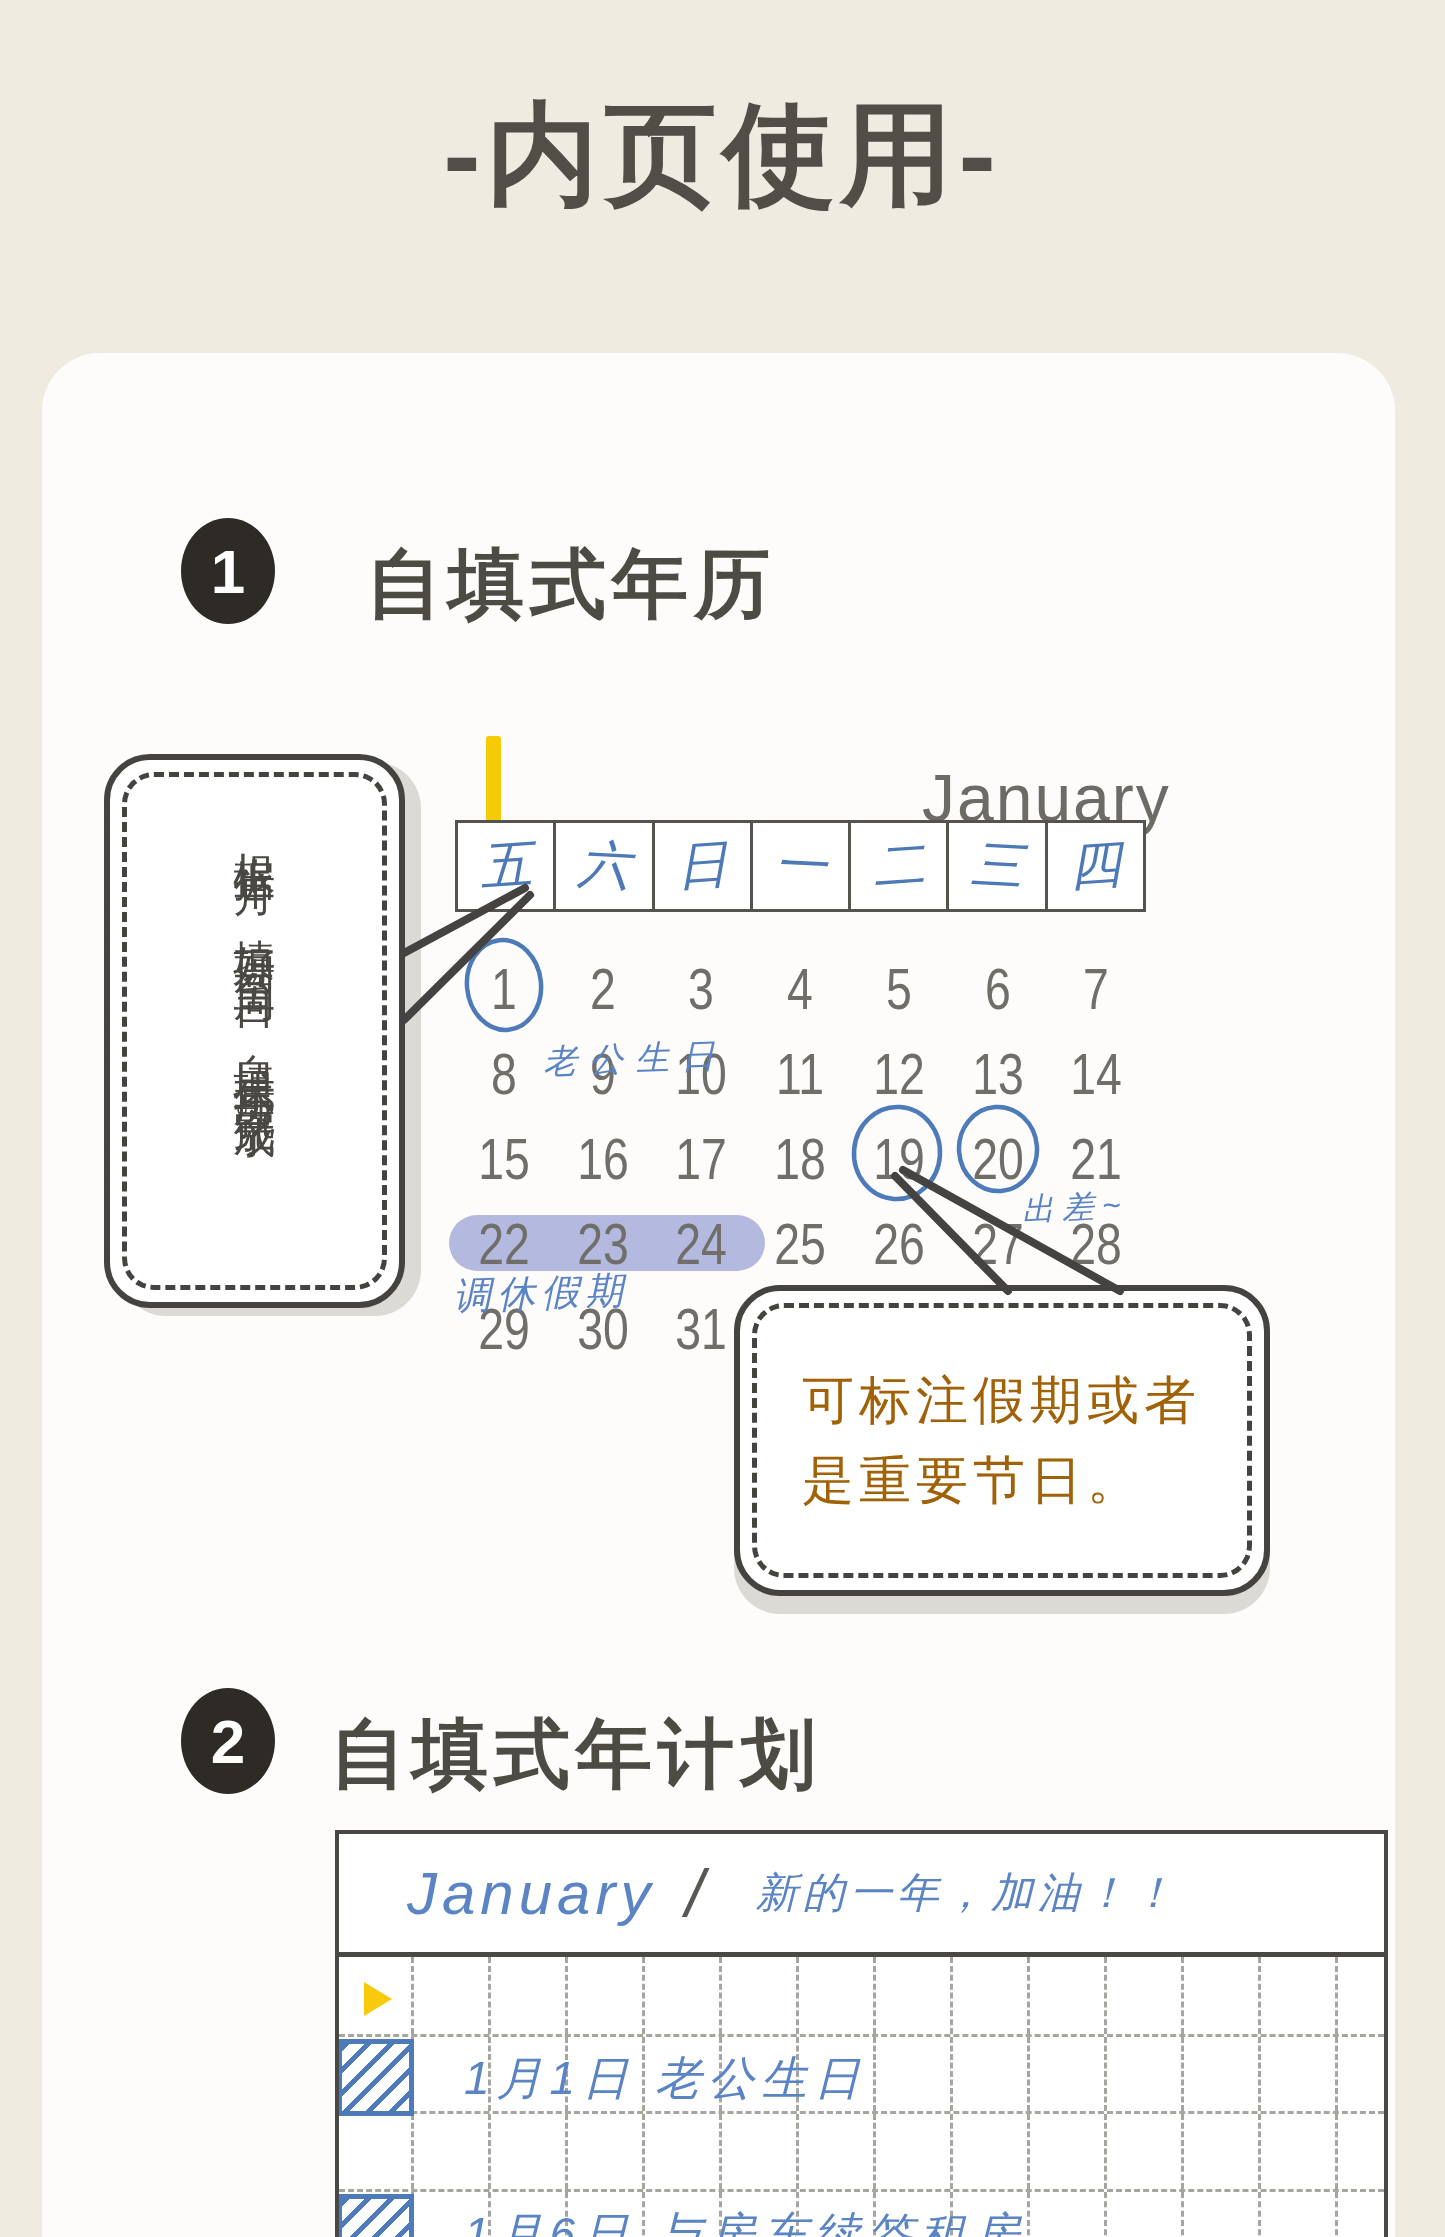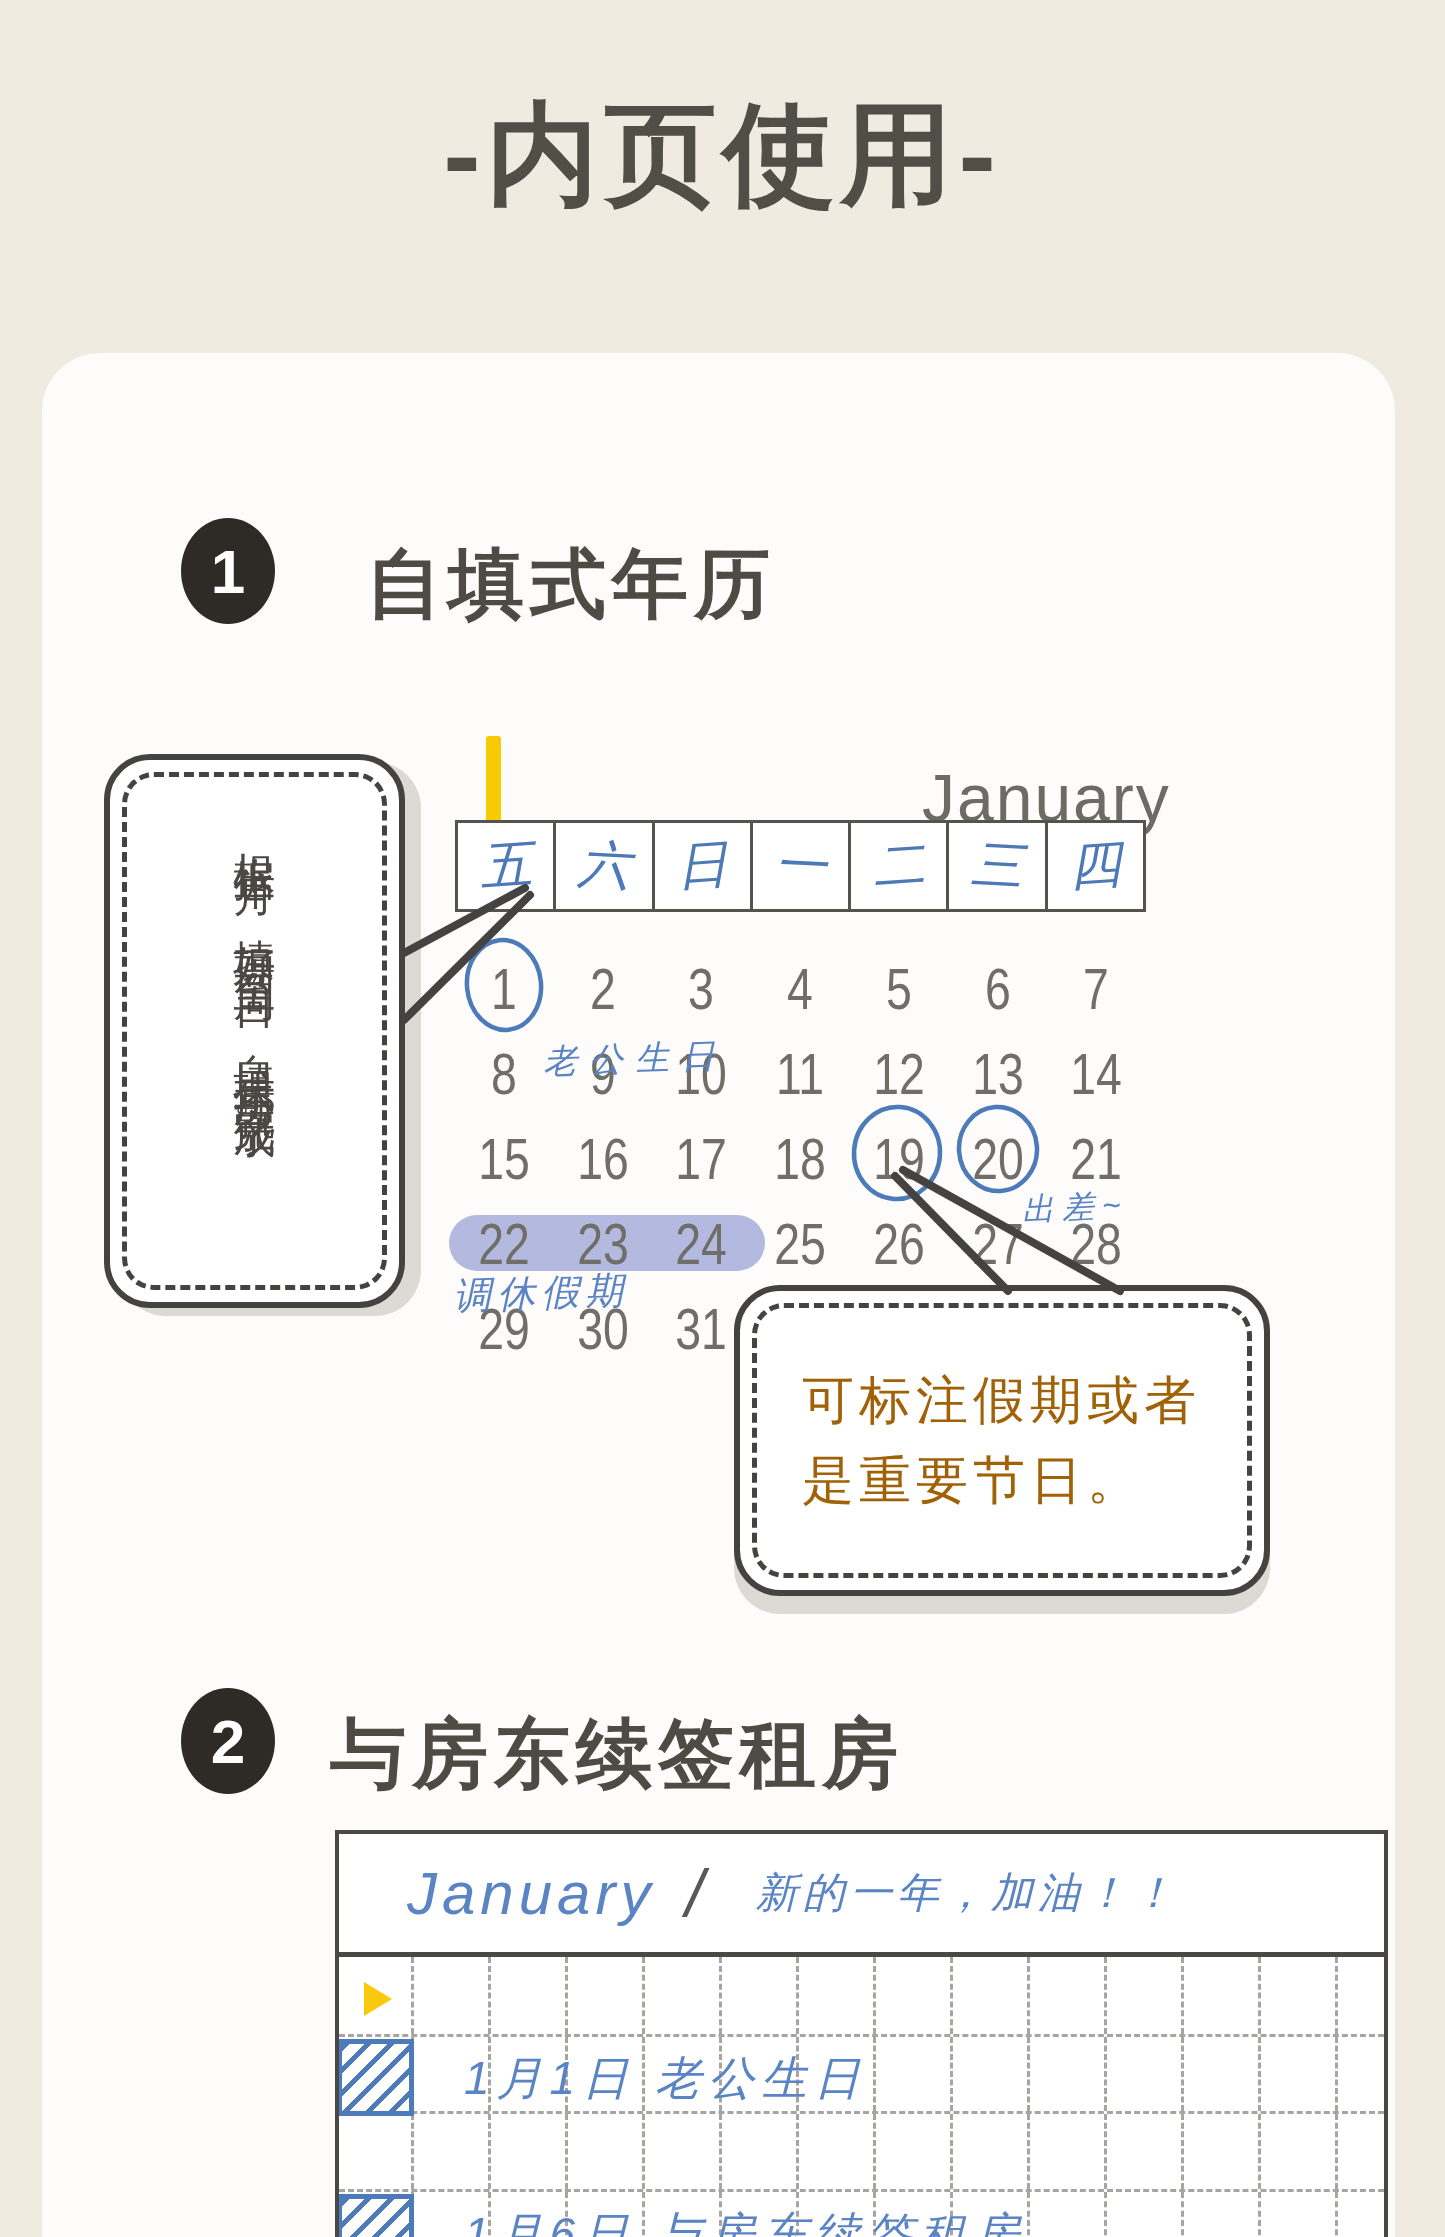--- a/index.html
+++ b/index.html
@@ -208,21 +208,21 @@
 <div class="abs bubble" id="bubble-left">
   <div class="bubble-inner"></div>
   <div class="bubble-text">根据年月，填好周一至周日，自填式年历就完成了。</div>
 </div>
 <div class="abs bubble" id="bubble-right">
   <div class="bubble-inner"></div>
   <div class="bubble-text">可标注假期或者是重要节日。</div>
 </div>
 
 <div class="abs sec-circle" style="left:181px; top:1688px;">2</div>
-<div class="abs sec-title" style="left:330px; top:1704px;">与房东续签租房</div>
+<div class="abs sec-title" style="left:330px; top:1704px;">自填式年计划</div>
 
 <div class="abs" id="planner">
   <div id="planner-header">
     <span class="hand" id="planner-month">January</span>
     <span id="planner-divider">/</span>
     <span class="hand" id="planner-note">新的一年，加油！！</span>
   </div>
   <div id="planner-grid">
       <div class="prow" style="height: 80px;">
         <div class="pcell"></div>

